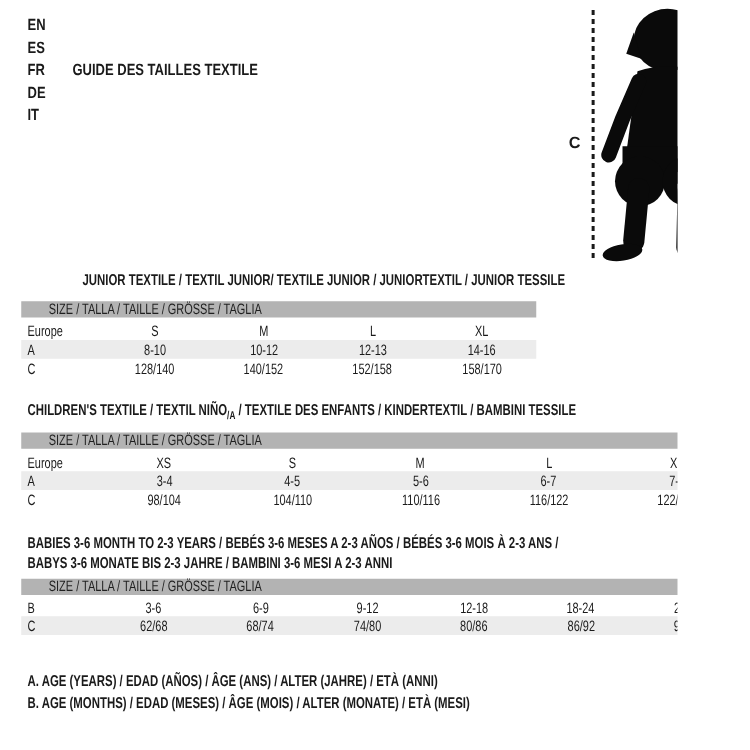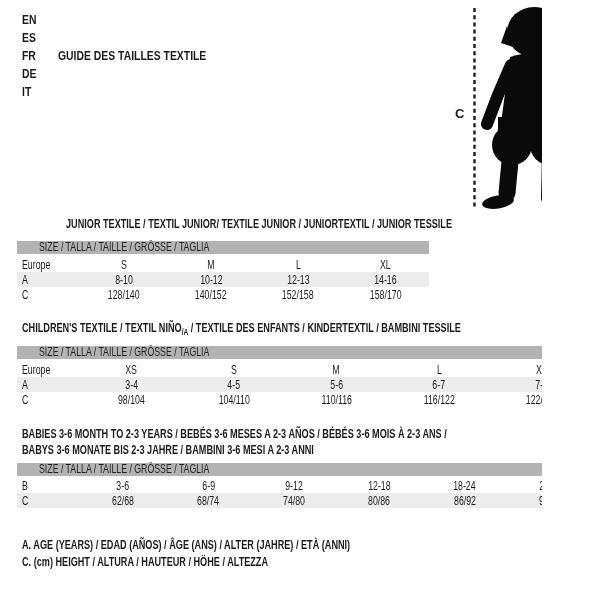--- a/index.html
+++ b/index.html
@@ -176,16 +176,16 @@
       <div class="cell t-center"><span class="cx">68/74</span></div>
       <div class="cell t-center"><span class="cx">74/80</span></div>
       <div class="cell t-center"><span class="cx">80/86</span></div>
       <div class="cell t-center"><span class="cx">86/92</span></div>
       <div class="cell t-center"><span class="cx">92/98</span></div>
     </div>
   </div>
 
   <div class="footnotes t-left">
     <div><span class="cx">A. AGE (YEARS) / EDAD (AÑOS) / ÂGE (ANS) / ALTER (JAHRE) / ETÀ (ANNI)</span></div>
-    <div><span class="cx">C. (cm) HEIGHT / ALTURA / HAUTEUR / HÖHE / ALTEZZA</span></div>
+    <div><span class="cx">B. AGE (MONTHS) / EDAD (MESES) / ÂGE (MOIS) / ALTER (MONATE) / ETÀ (MESI)</span></div>
   </div>
 
 </div>
 
 </body></html>

